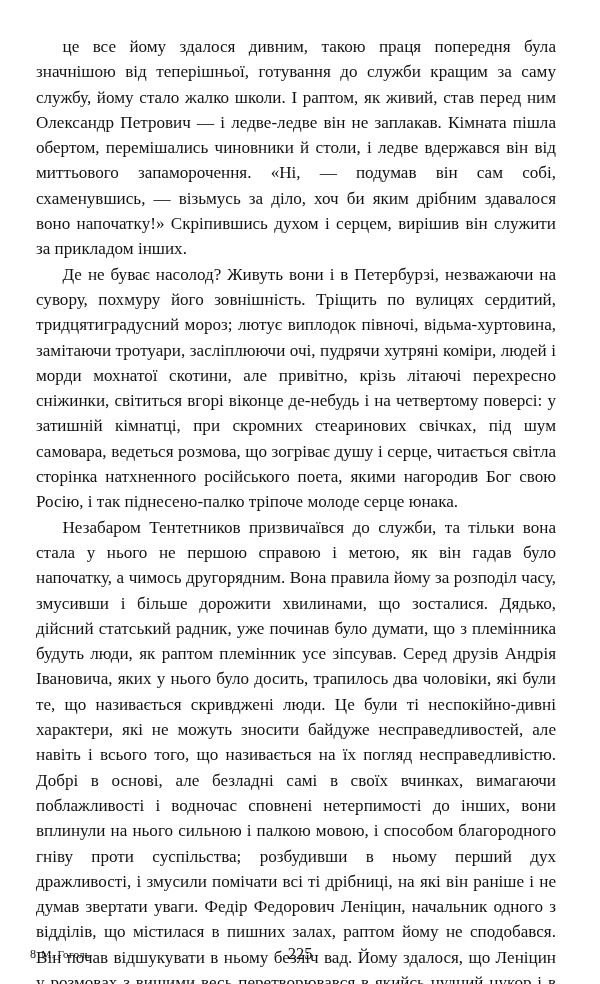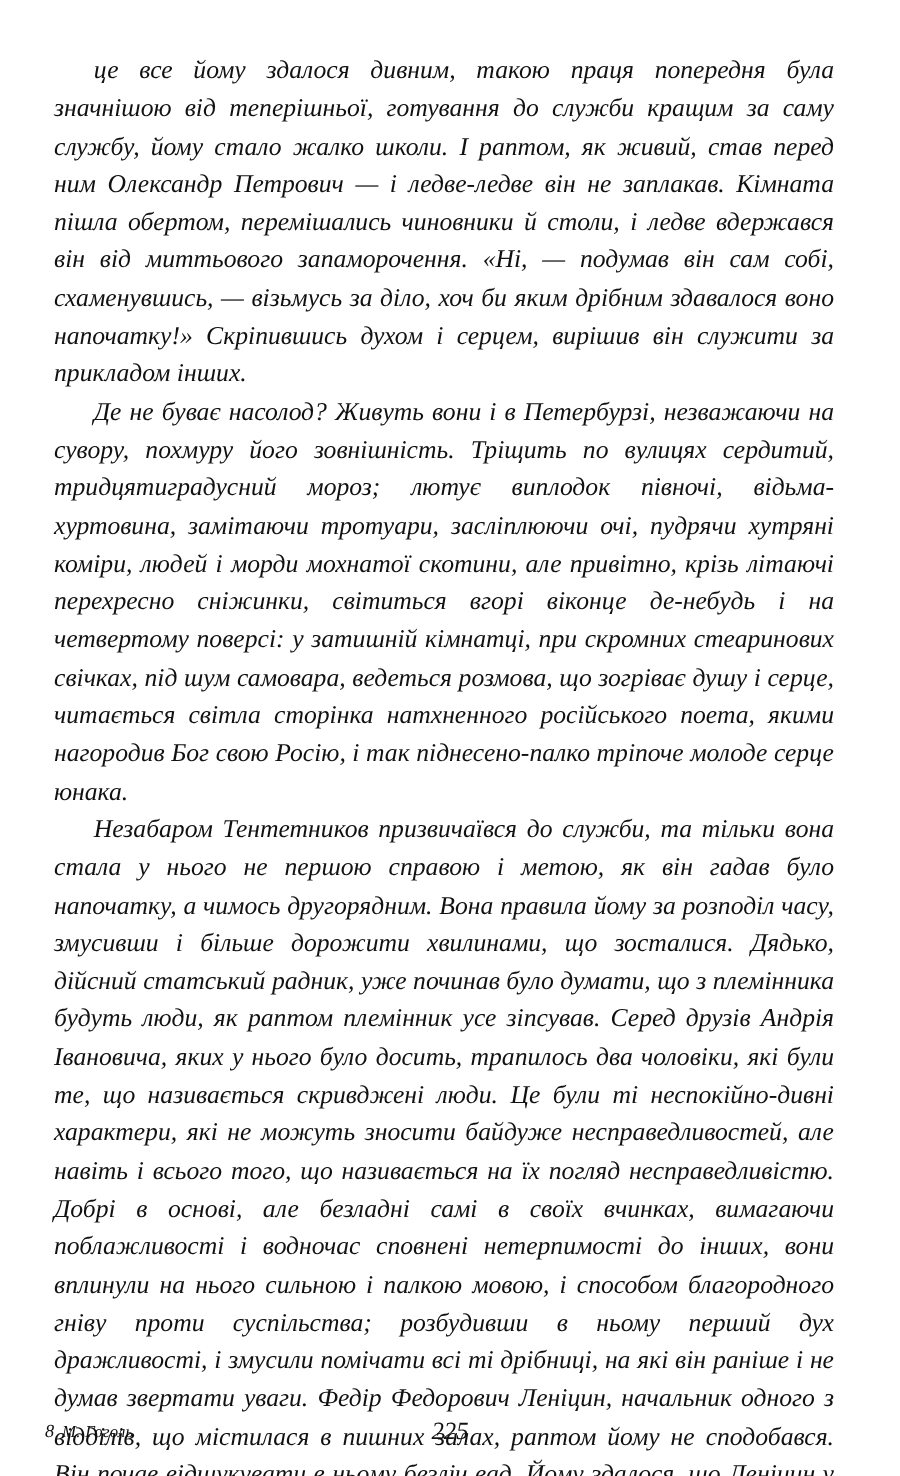--- a/index.html
+++ b/index.html
@@ -13,21 +13,20 @@
     font-family: "Liberation Serif", "DejaVu Serif", serif;
     color: #111111;
     overflow: hidden;
   }
   .page {
     position: relative;
     width: 600px;
     height: 984px;
     box-sizing: border-box;
     padding: 34px 44px 0 36px;
-    font-style: italic;
   }
   .body-text {
     font-size: 17.1px;
     line-height: 25.3px;
     text-align: justify;
     text-justify: inter-word;
     hyphens: manual;
   }
   .body-text p {
     margin: 0;

